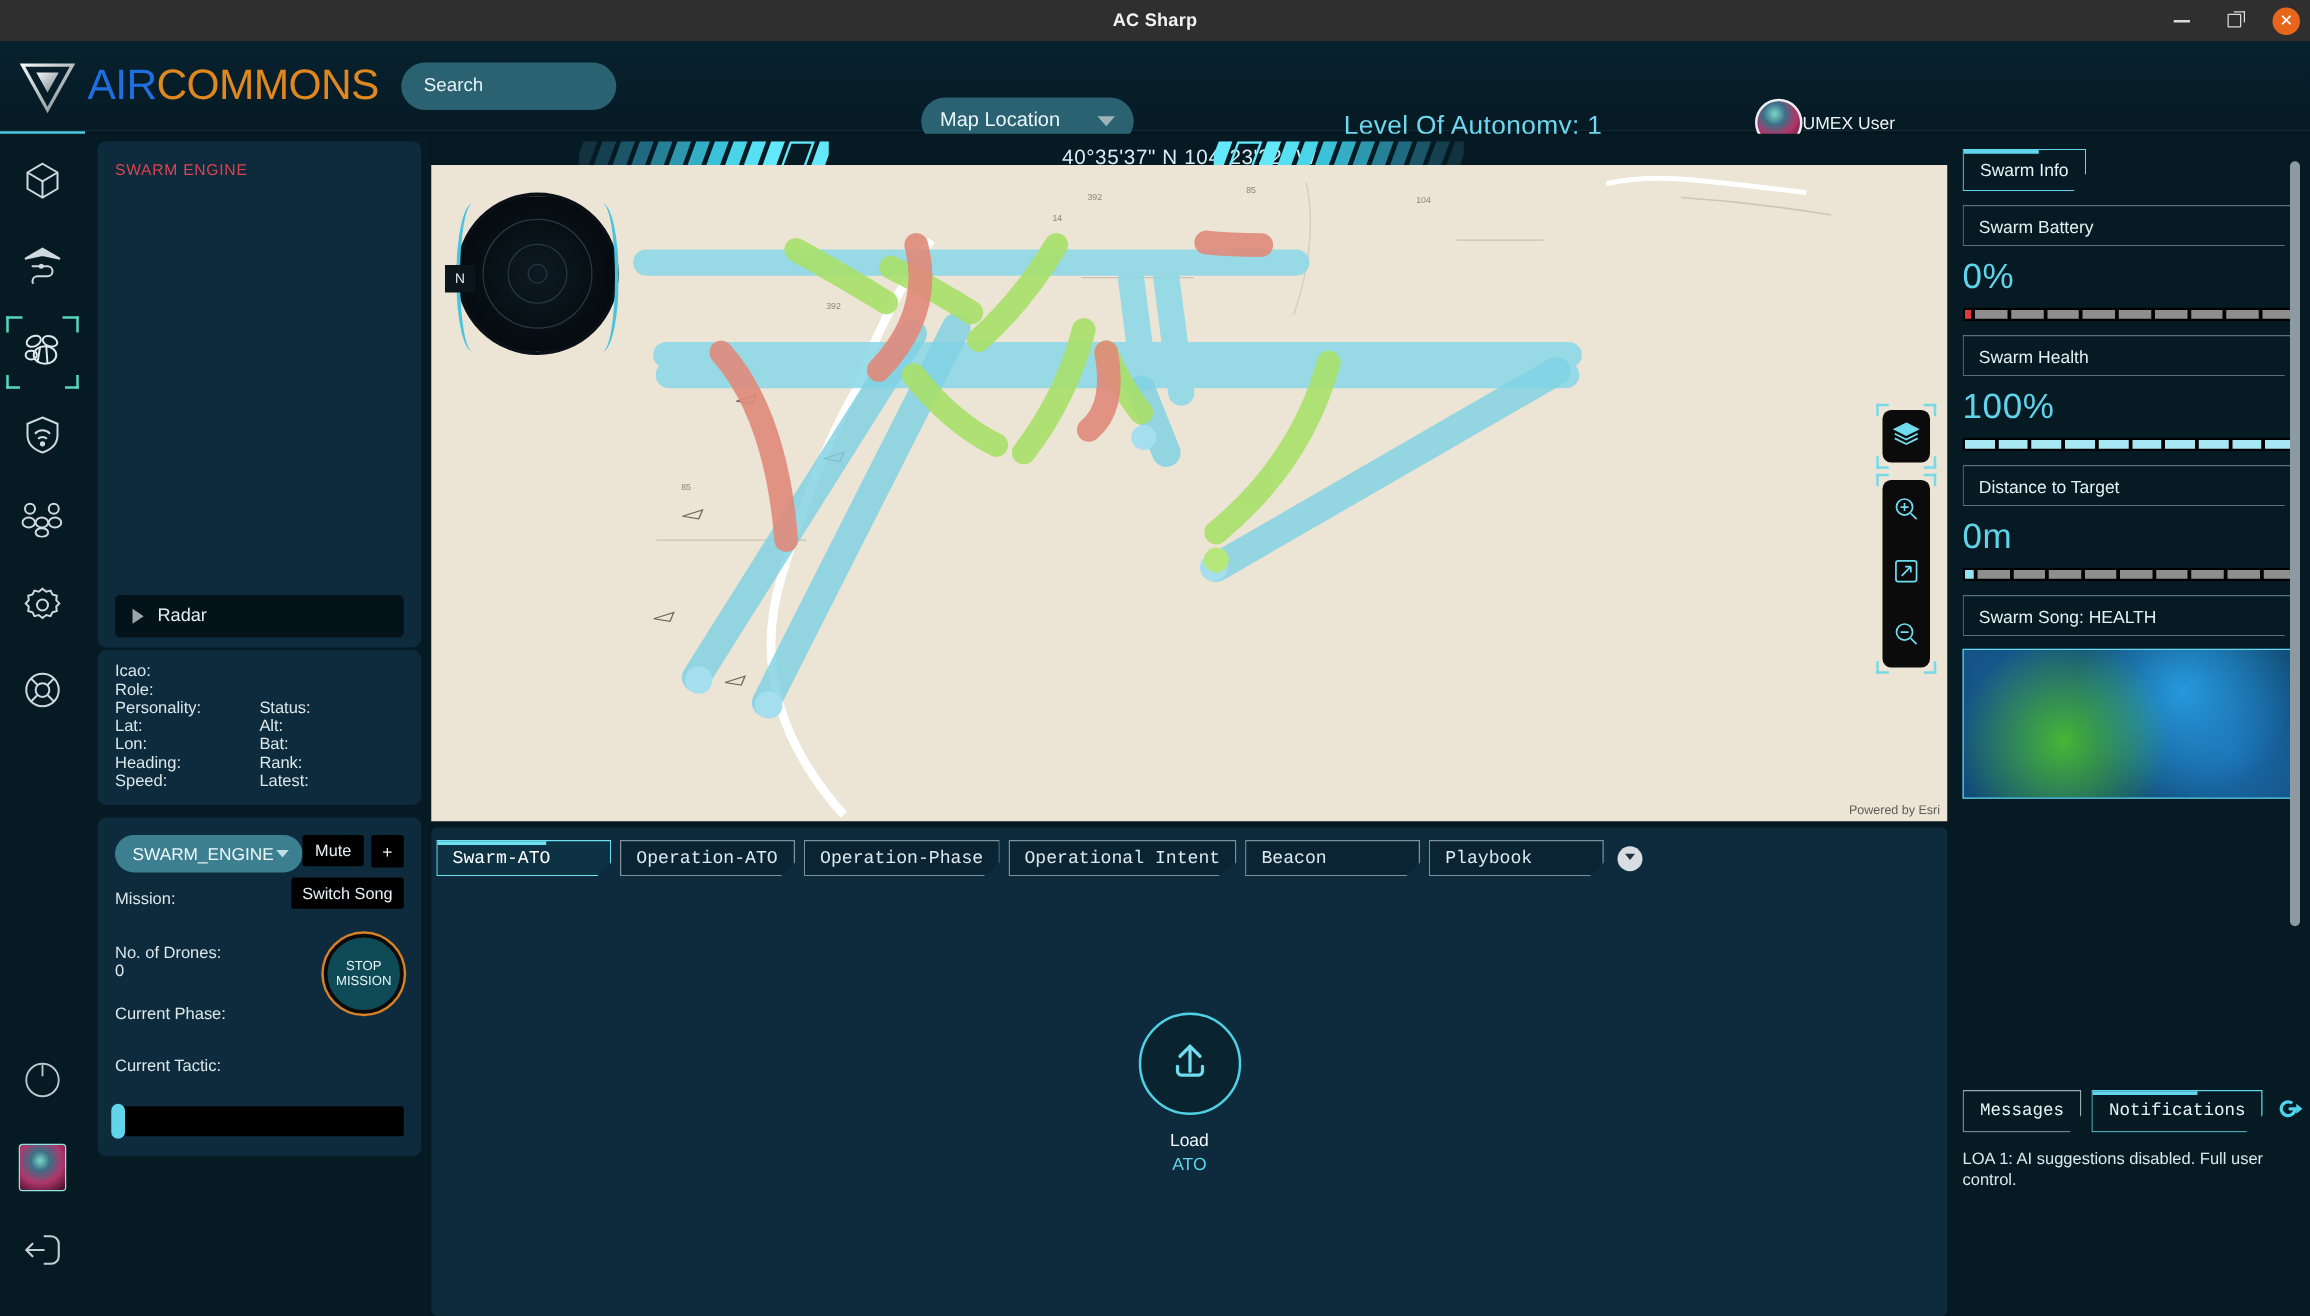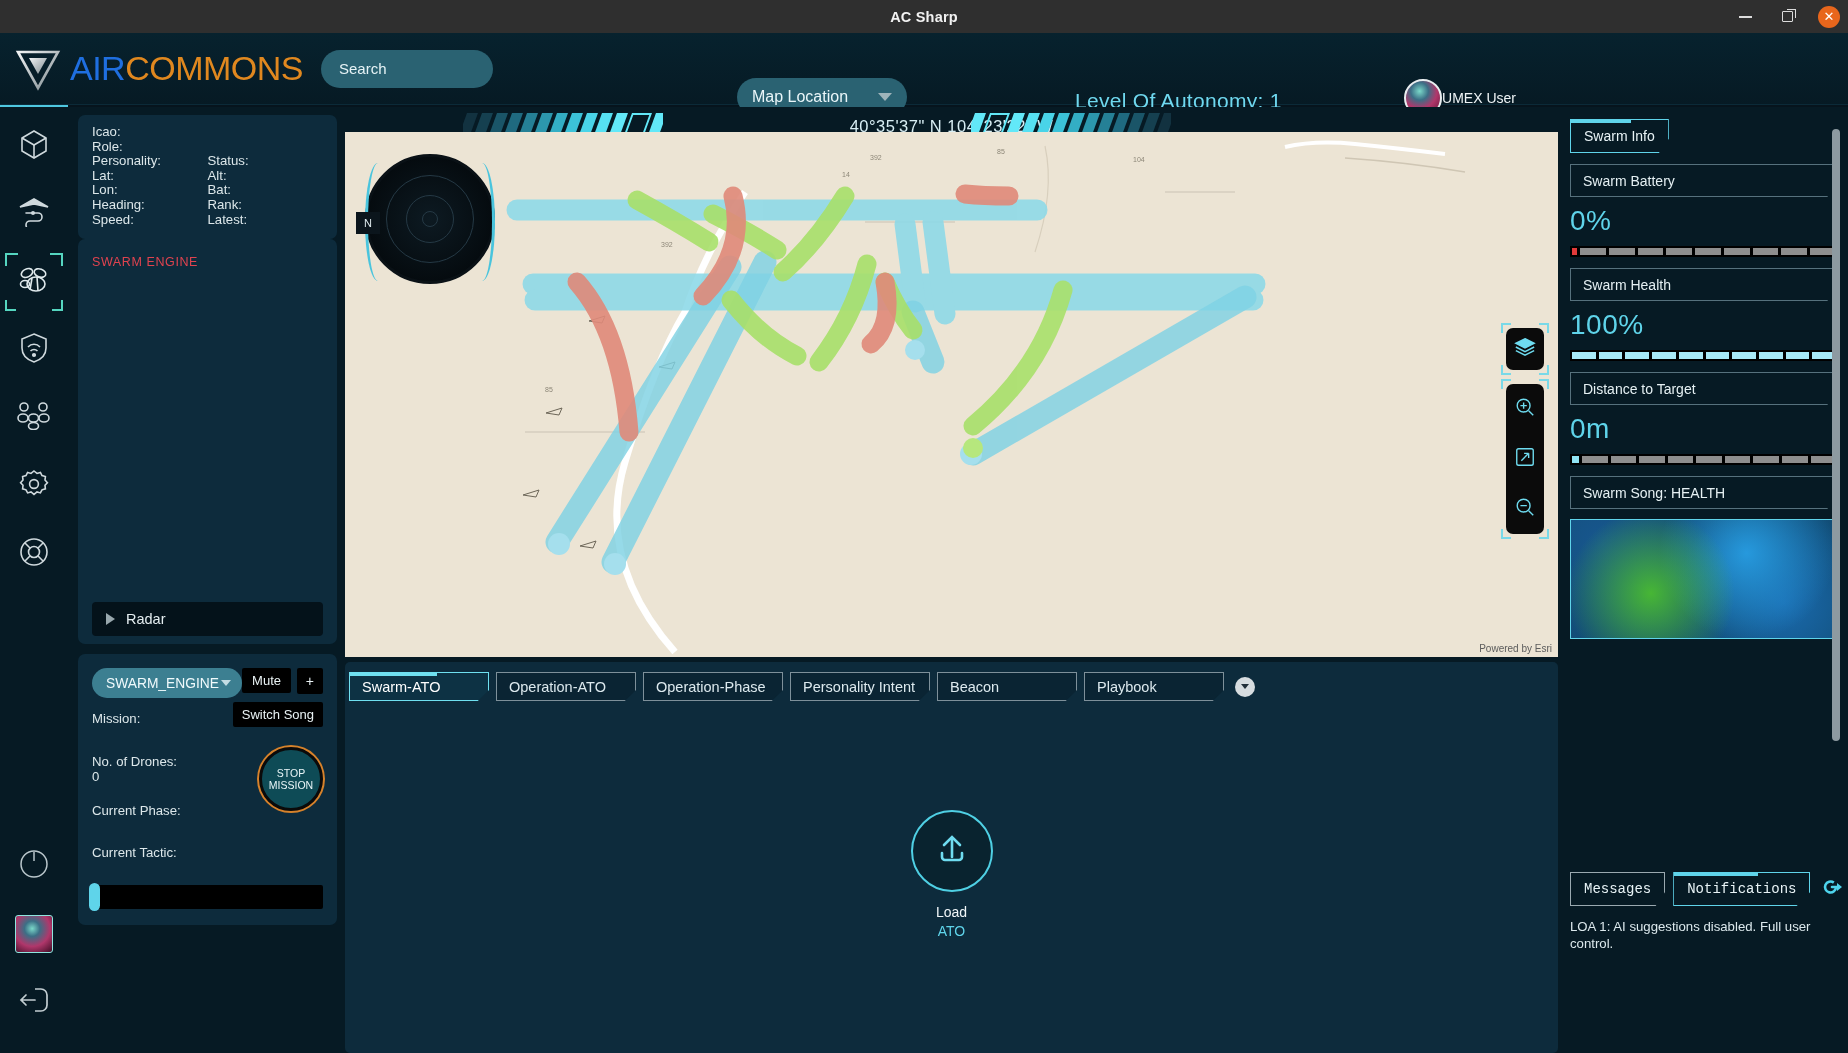--- a/index.html
+++ b/index.html
@@ -149,21 +149,21 @@
   .selbrackets { position: relative; }
   .selbrackets .b { position: absolute; width: 10px; height: 10px; border: 2px solid #79d9e8; }
   .selbrackets .tl { left: -5px; top: -5px; border-right: none; border-bottom: none; }
   .selbrackets .tr { right: -5px; top: -5px; border-left: none; border-bottom: none; }
   .selbrackets .bl { left: -5px; bottom: -5px; border-right: none; border-top: none; }
   .selbrackets .br { right: -5px; bottom: -5px; border-left: none; border-top: none; }
 
   
   .bottomzone { position: absolute; left: 0; top: 555px; width: 1213px; height: 391px;
                 background: #0d2b3c; border-radius: 5px; }
-  .tabrow { display: flex; align-items: center; padding: 10px 4px 0 4px; gap: 7px; }
+  .tabrow { display: flex; align-items: center; padding: 10px 4px 0 4px; gap: 7px; font-family: Liberation Mono, monospace; }
   .tab { position: relative; height: 29px; min-width: 140px; padding: 0 12px; display: flex;
          align-items: center; color: #dce9ee; font-size: 14.5px; cursor: pointer;
          background: #0a2433;
          border: 1px solid #7e909a;
          clip-path: polygon(0 0, 100% 0, 100% 62%, 92% 100%, 0 100%); }
   .tab .accent { position: absolute; left: 0; top: 0; height: 3px; width: 63%; background: transparent; }
   .tab.active { border-color: #6fe0f0; color: #fff; background: #0d3244; }
   .tab.active .accent { background: #6fe0f0; }
   .tab-more { width: 20px; height: 20px; border-radius: 50%; background: #d7dde0;
               display: flex; align-items: center; justify-content: center; margin-left: 4px; cursor: pointer; }
@@ -334,40 +334,40 @@
     <div class="rail-icon" style="margin-bottom:28px">
       <span>
         <svg width="34" height="28" viewBox="0 0 34 28" fill="none" stroke="#c3ced2" stroke-width="1.7">
           <path d="M18 3 h6 a6 6 0 0 1 6 6 v10 a6 6 0 0 1 -6 6 h-6"></path>
           <path d="M18 14 H4 M9 9 L4 14 L9 19" stroke-linecap="round"></path>
         </svg></span>
     </div>
   </div>
 
   <div class="leftpanel">
+    <div class="lp-card lp-top">
+      <div class="swarm-engine-label">SWARM ENGINE</div>
+      <div class="radar-row">
+        <i class="tri"></i>
+        <span class="radar-txt">Radar</span>
+      </div>
+    </div>
     <div class="lp-card lp-fields">
       <span class="fld full">Icao:</span>
       <span class="fld full">Role:</span>
       <span class="fld">Personality:</span>
       <span class="fld">Status:</span>
       <span class="fld">Lat:</span>
       <span class="fld">Alt:</span>
       <span class="fld">Lon:</span>
       <span class="fld">Bat:</span>
       <span class="fld">Heading:</span>
       <span class="fld">Rank:</span>
       <span class="fld">Speed:</span>
       <span class="fld">Latest:</span>
-    </div>
-    <div class="lp-card lp-top">
-      <div class="swarm-engine-label">SWARM ENGINE</div>
-      <div class="radar-row">
-        <i class="tri"></i>
-        <span class="radar-txt">Radar</span>
-      </div>
     </div>
     <div class="lp-card lp-bottom">
       <div class="se-select">
         <span>SWARM_ENGINE</span>
         <i class="caret-sm"></i>
       </div>
       <div class="mute-btn">Mute</div>
       <div class="plus-btn">+</div>
       <div class="switch-btn">Switch Song</div>
       <div class="mission-lbl">Mission:</div>
@@ -563,21 +563,21 @@
         <div class="tab">
           <i class="accent"></i>
             <span>Operation-ATO</span>
         </div>
         <div class="tab">
           <i class="accent"></i>
             <span>Operation-Phase</span>
         </div>
         <div class="tab">
           <i class="accent"></i>
-            <span>Personality Intent</span>
+            <span>Operational Intent</span>
         </div>
         <div class="tab">
           <i class="accent"></i>
             <span>Beacon</span>
         </div>
         <div class="tab">
           <i class="accent"></i>
             <span>Playbook</span>
         </div>
         <div class="tab-more">

